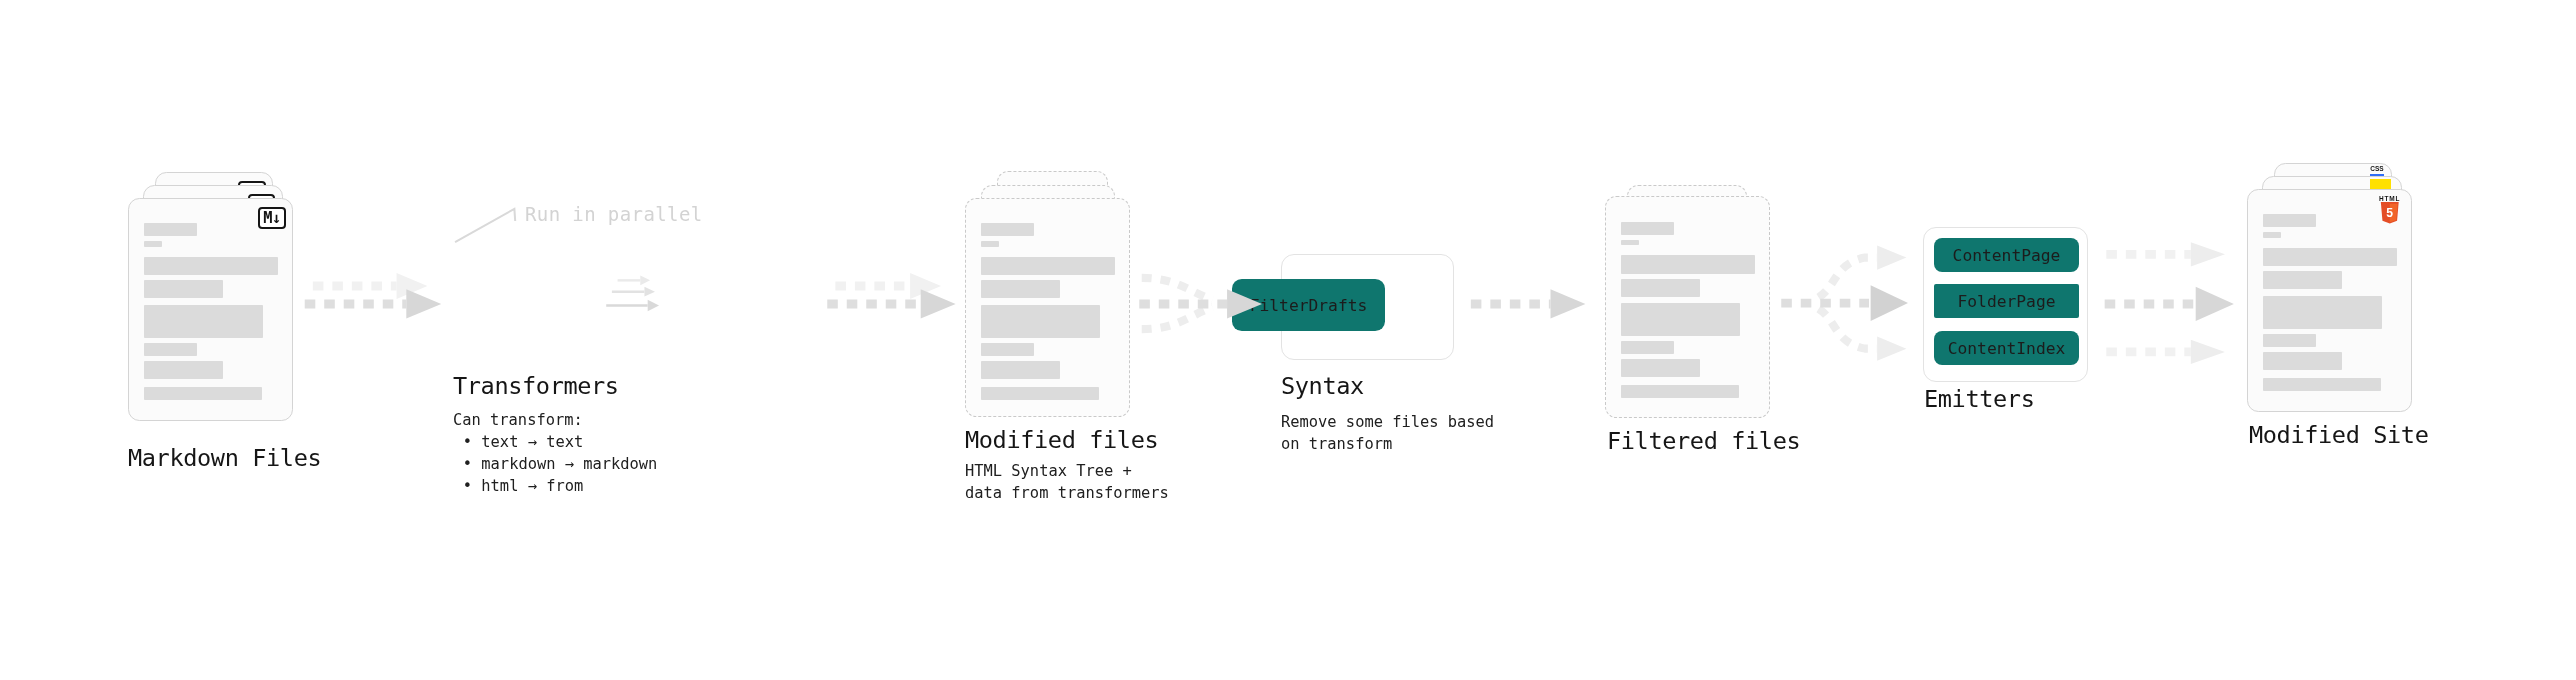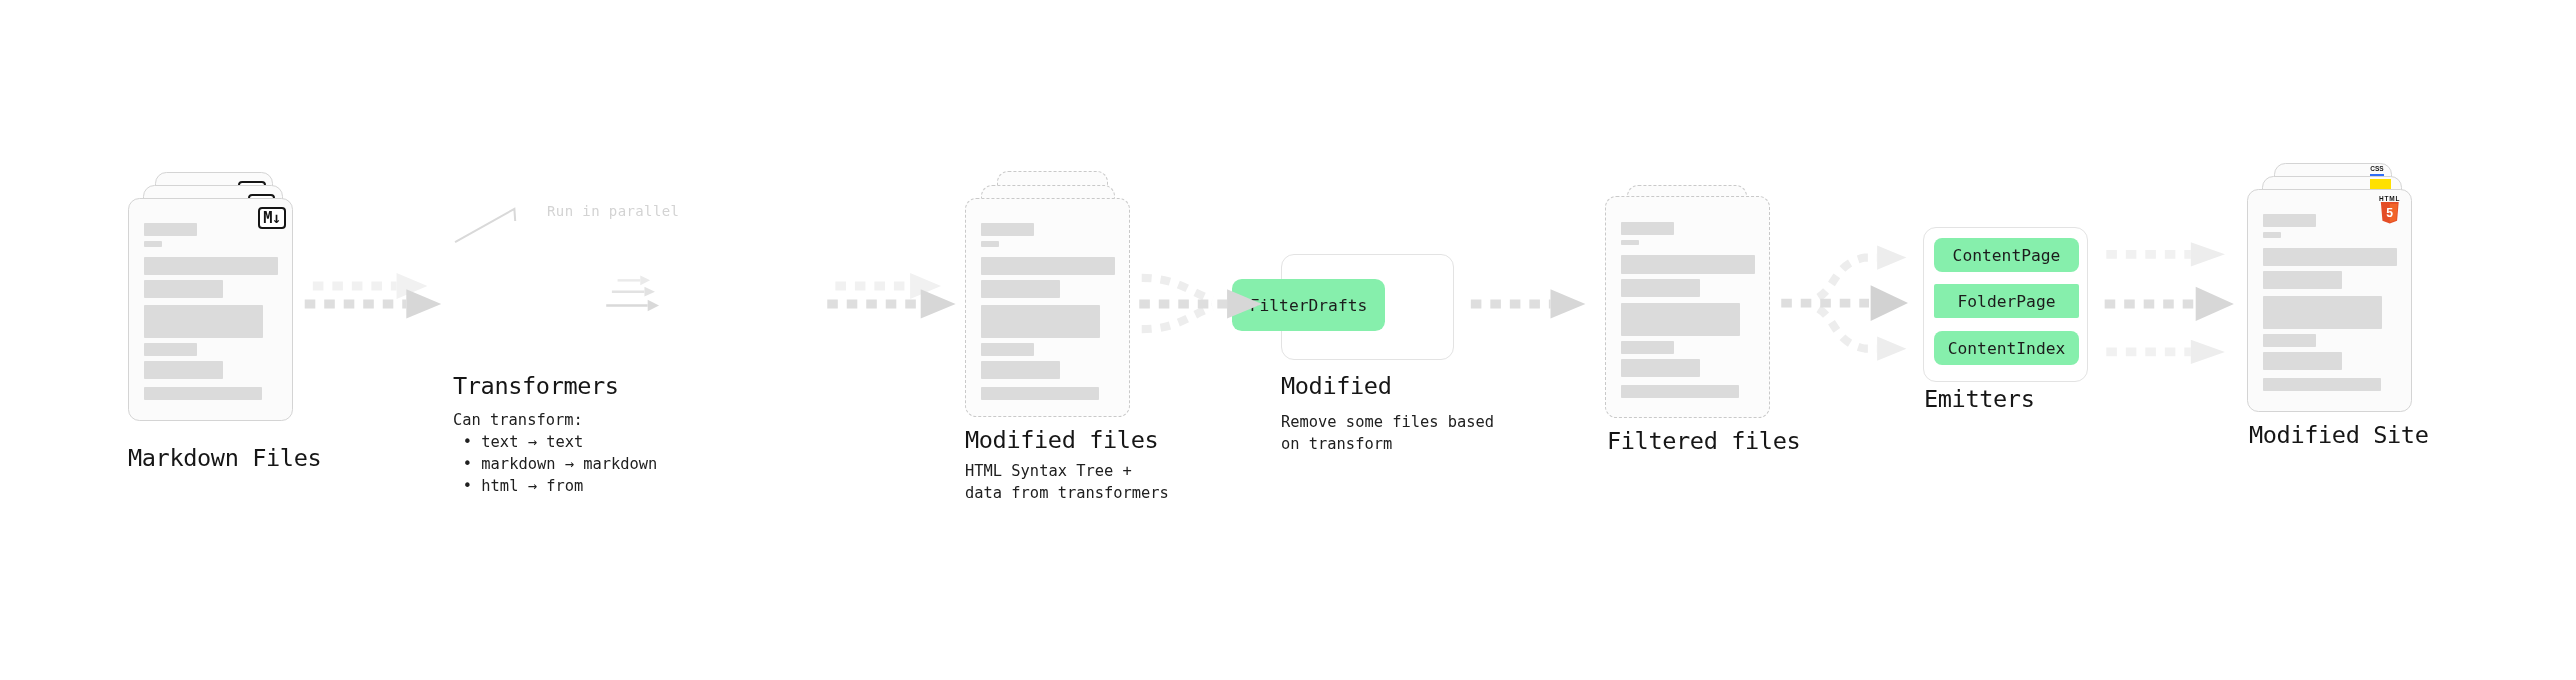--- a/index.html
+++ b/index.html
@@ -45,31 +45,31 @@
               font-family:"Liberation Sans",sans-serif;line-height:7.3px;}
   .js-badge{position:absolute;top:2.4px;right:9.8px;width:21px;height:9.8px;background:#ffe000;}
   .css-badge{position:absolute;top:2.4px;right:7.3px;font-size:6.5px;font-weight:bold;color:#161616;
              font-family:"Liberation Sans",sans-serif;border-bottom:2.4px solid #2f6df6;
              padding-bottom:0.8px;line-height:6.5px;}
 
   
   .frame{position:absolute;background:#ffffff;border:1.6px solid #e3e3e3;border-radius:13px;box-sizing:border-box;}
   .frame.mid{border-color:#e8e8e8;}
   .frame.back{border-color:#ececec;}
-  .node{position:absolute;background:#86efac;border-radius:9.8px;display:flex;align-items:center;
+  .node{position:absolute;background:#0f766e;border-radius:9.8px;display:flex;align-items:center;
         justify-content:center;font-size:16.3px;color:#1c1c1c;}
   .node.g1{background:#e7e7e7;}
   .node.g2{background:#f0f0f0;}
 
   
   .label{position:absolute;font-size:23.6px;color:#161616;letter-spacing:-0.4px;white-space:nowrap;}
   .desc{position:absolute;font-size:15.4px;line-height:22px;color:#202020;white-space:nowrap;}
   .desc .indent{margin-left:9.8px;}
-  .parallel-note{position:absolute;left:525px;top:203px;font-size:14px;color:#d3d3d3;
-                 letter-spacing:0.4px;white-space:nowrap;margin-left:22px;}
+  .parallel-note{position:absolute;left:525px;top:203px;font-size:19px;color:#d3d3d3;
+                 letter-spacing:0.4px;white-space:nowrap;}
 
   
   svg.arrows{position:absolute;left:0;top:0;pointer-events:none;}
   .dash{fill:none;stroke-width:11;stroke-dasharray:13 11;}
   .dash.main{stroke:#dedede;}
   .dash.ghost{stroke:#f1f1f1;}
   .dash.branch{stroke:#ededed;stroke-width:10;stroke-dasharray:12 11;}
   .head-main{fill:#d7d7d7;}
   .head-ghost{fill:#f1f1f1;}
   .head-light{fill:#ededed;}
@@ -133,21 +133,21 @@
     </div>
   </div>
   <div class="label" style="left:965px;top:426px">Modified files</div>
   <div class="desc" style="left:965px;top:460px">
     <div>HTML Syntax Tree +</div>
     <div>data from transformers</div>
   </div>
 
   <div class="frame" style="left:1281px;top:254px;width:173px;height:106px"></div>
   <div class="node" style="left:1232px;top:279px;width:153px;height:52px">FilterDrafts</div>
-  <div class="label" style="left:1281px;top:372px">Modified</div>
+  <div class="label" style="left:1281px;top:372px">Syntax</div>
   <div class="desc" style="left:1281px;top:411px">
     <div>Remove some files based</div>
     <div>on transform</div>
   </div>
 
   <div class="stack" style="left:1605px;top:185px;width:195px;height:249px">
     <div class="card dashed f-back"></div>
     <div class="card dashed f-front">
       <div class="bars">
         <span class="bar b1"></span>

